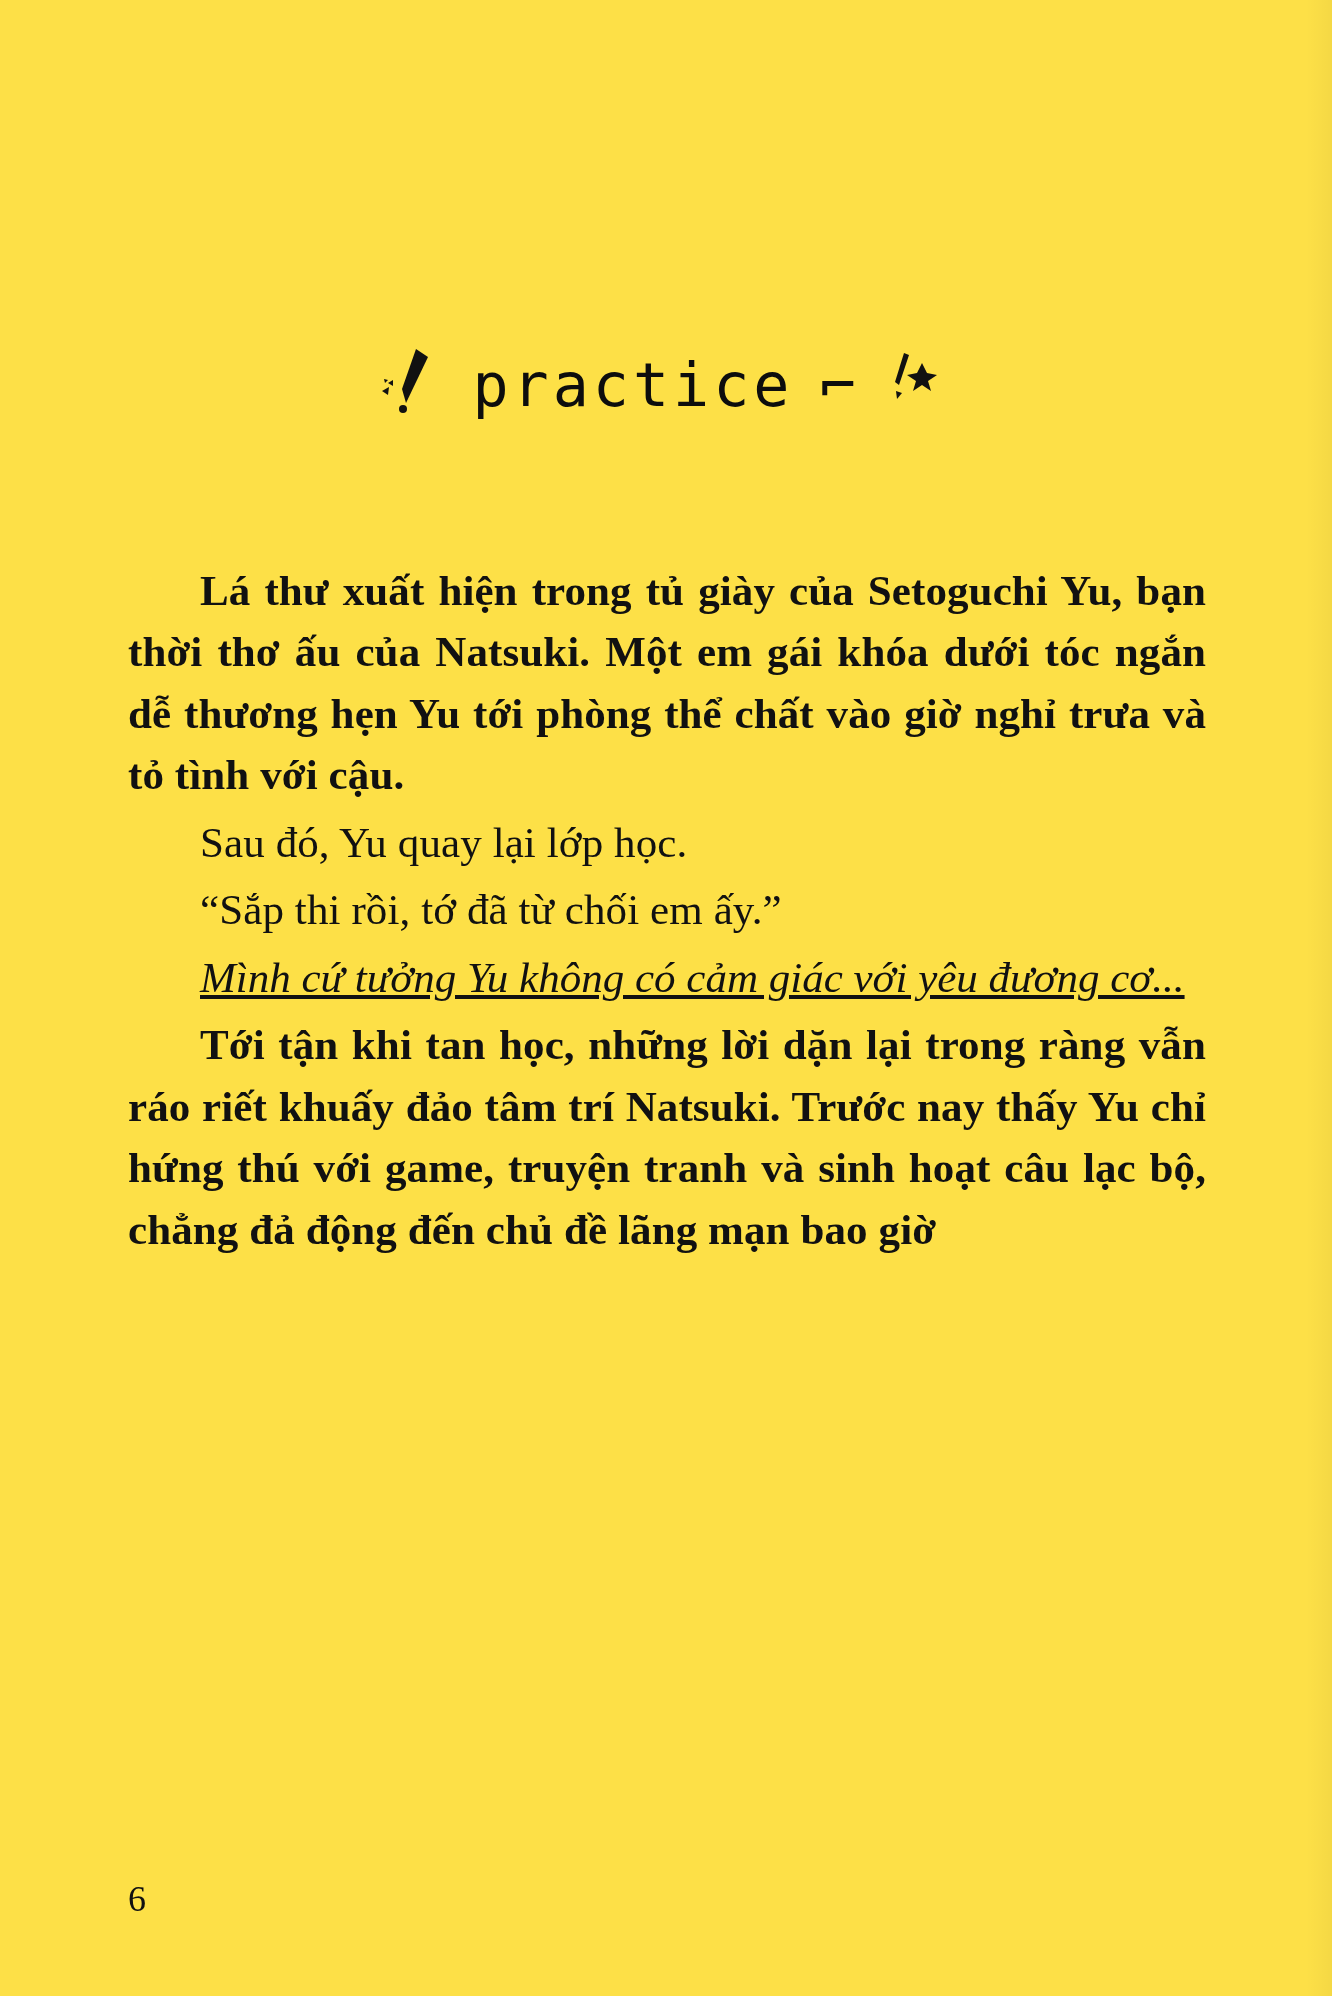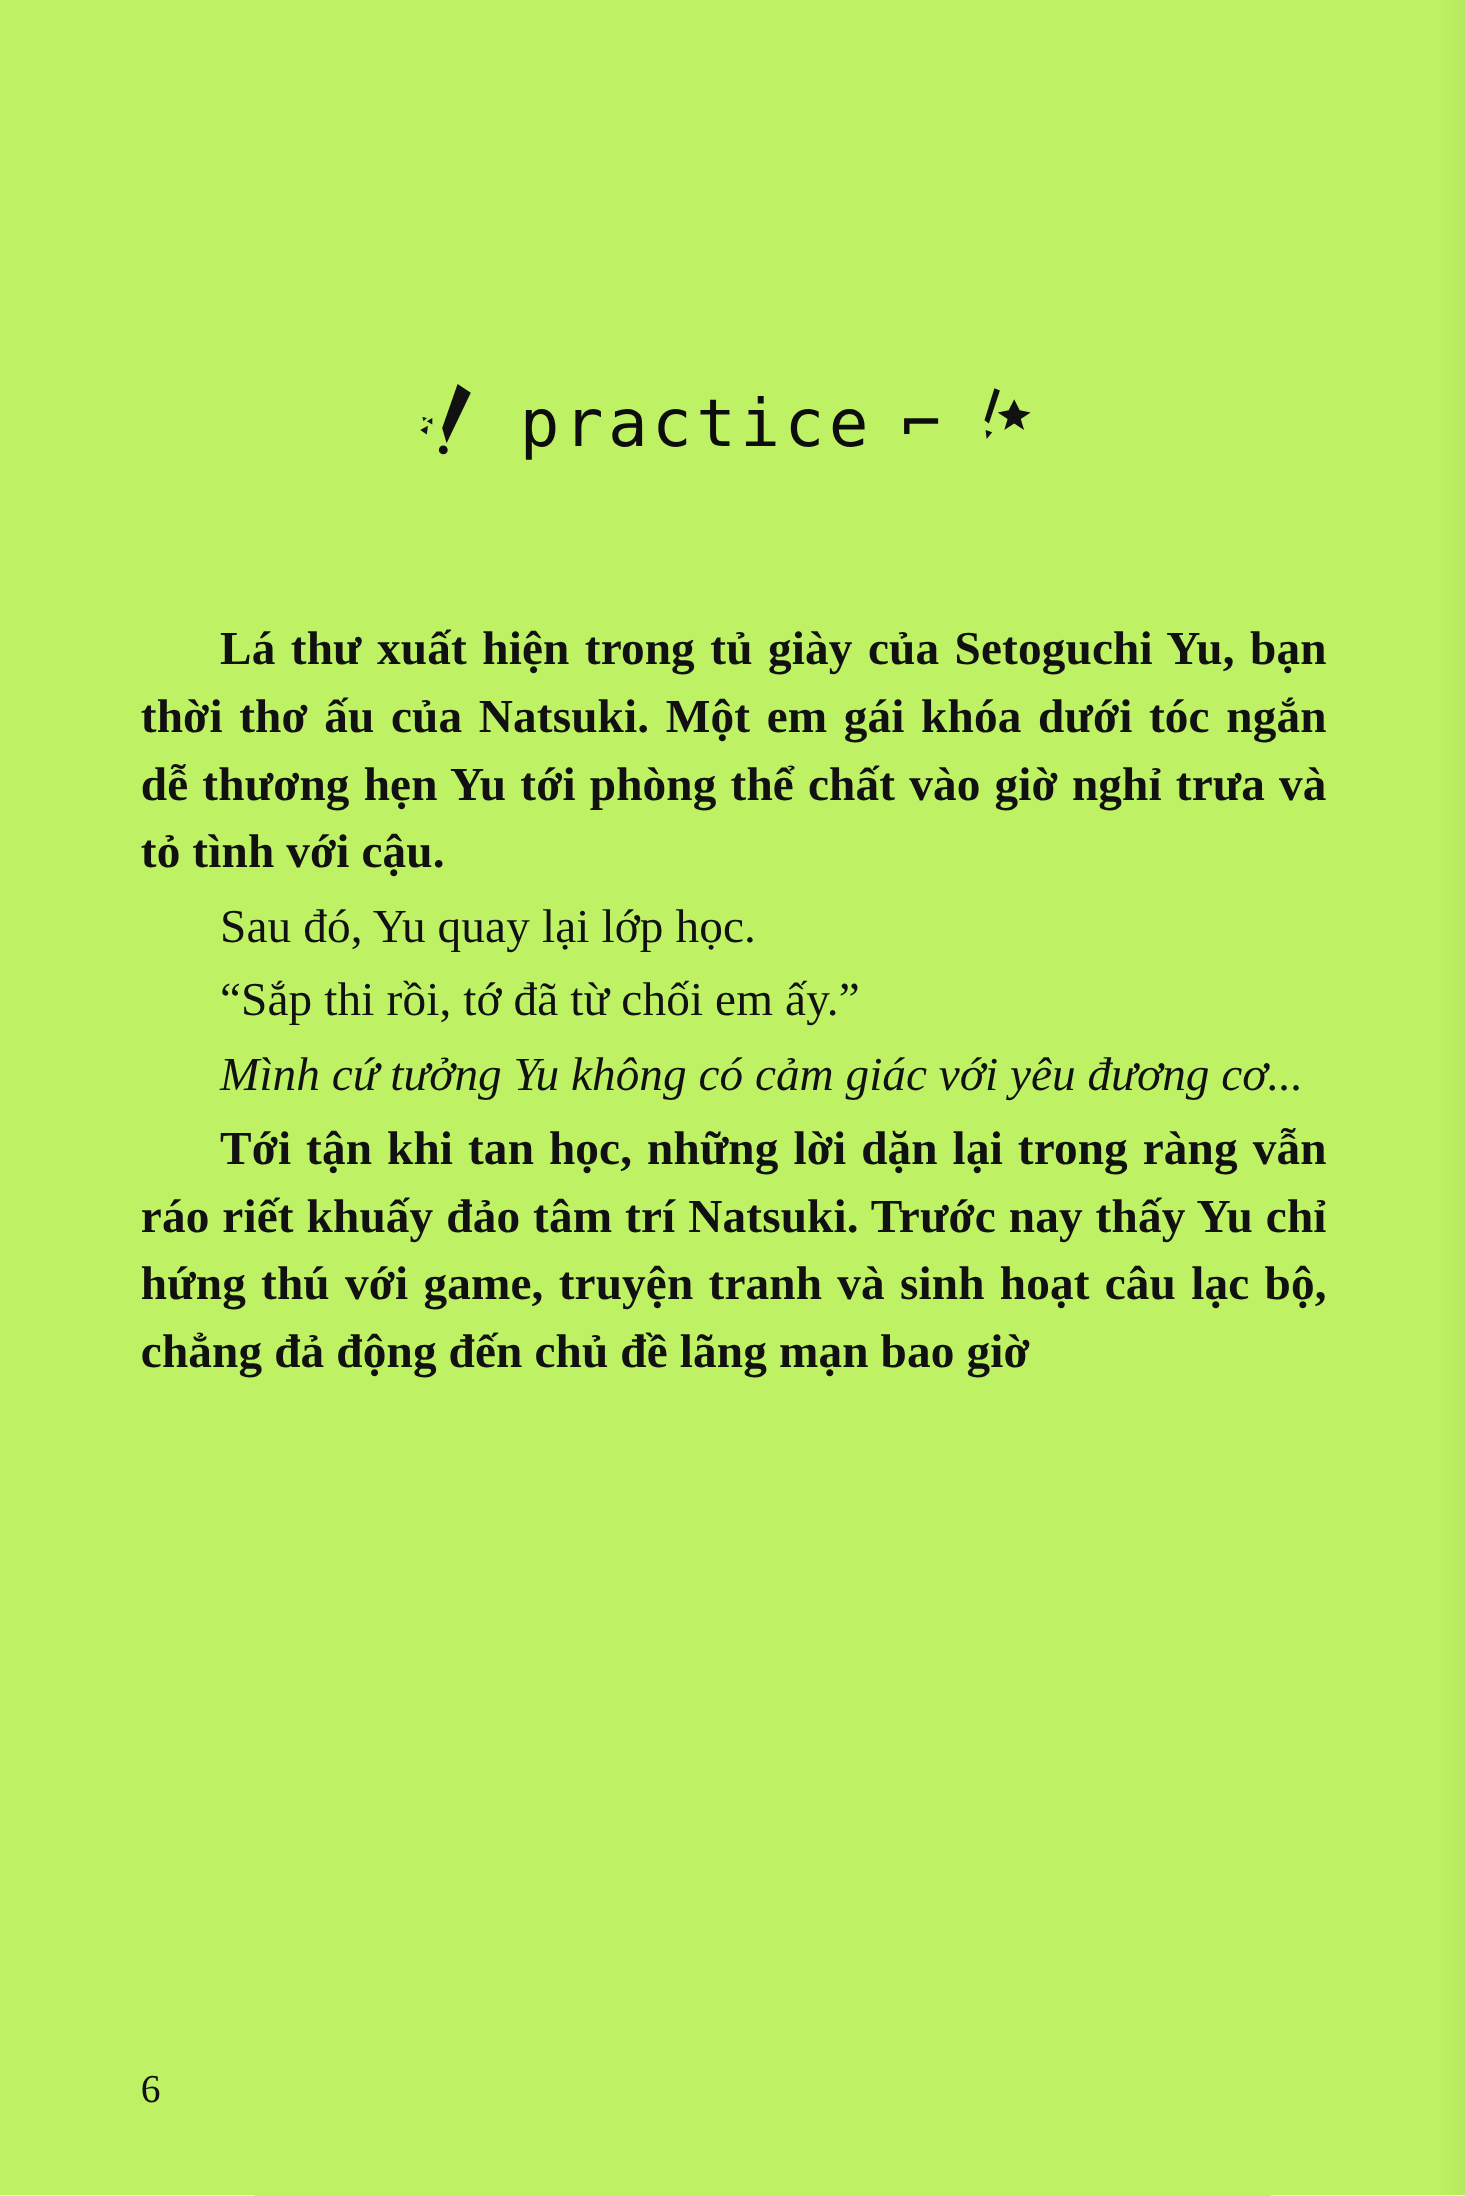--- a/index.html
+++ b/index.html
@@ -4,21 +4,21 @@
 <style>
   html, body {
     margin: 0;
     padding: 0;
     background: #ffffff;
   }
   .page {
     position: relative;
     width: 1332px;
     height: 1996px;
-    background: #bef264;
+    background: #fde047;
     overflow: hidden;
     font-family: "Liberation Serif", serif;
     color: #111111;
   }
 
   
   .chapter-head {
     position: absolute;
     top: 345px;
     left: 0;
@@ -65,20 +65,21 @@
     font-weight: bold;
   }
   p.italic {
     font-style: italic;
     font-size: 43px;
     line-height: 1.43;
     margin: 0 0 6px 0;
     text-indent: 72px;
     text-align: justify;
     text-align-last: left;
+    text-decoration: underline;
   }
   p.short {
     text-align: left;
   }
 
   
   .page-number {
     position: absolute;
     left: 128px;
     top: 1878px;

